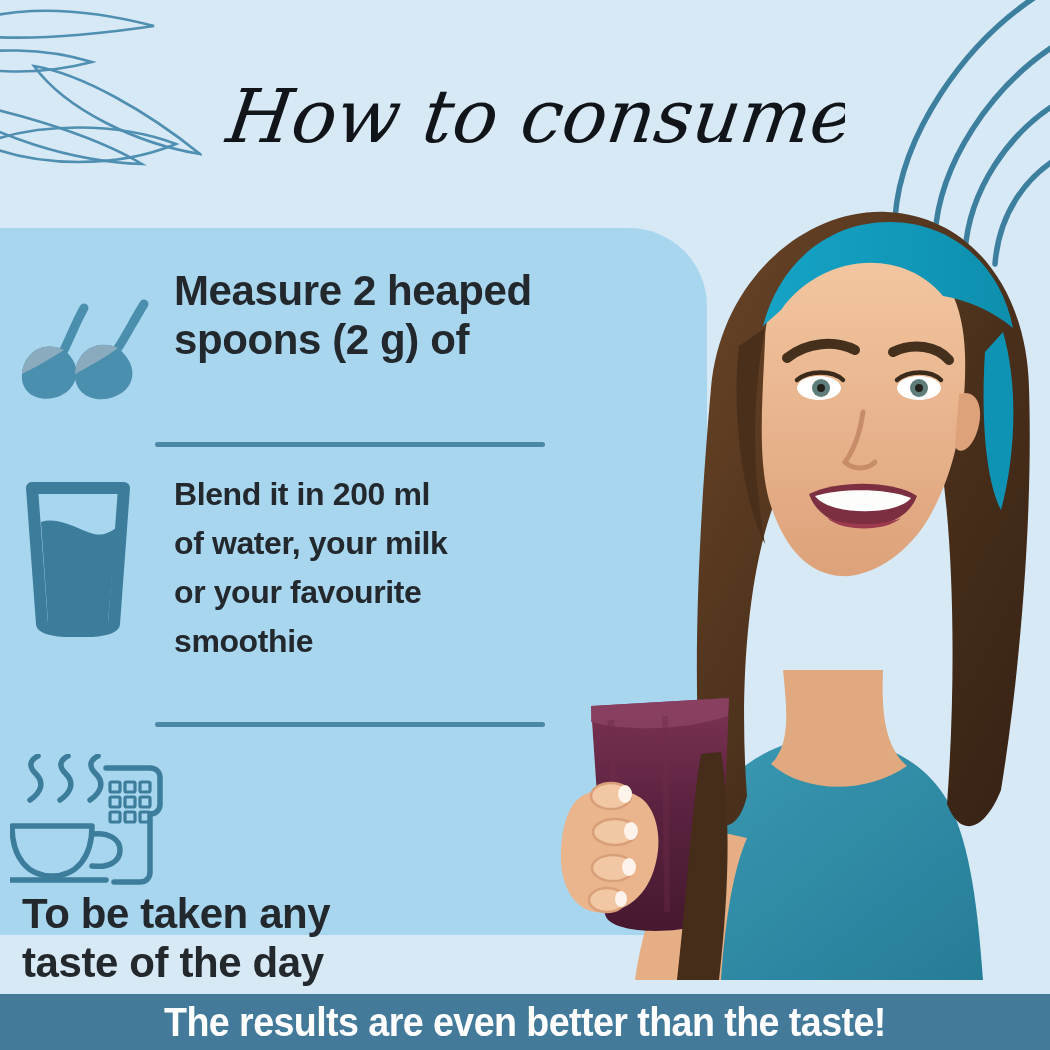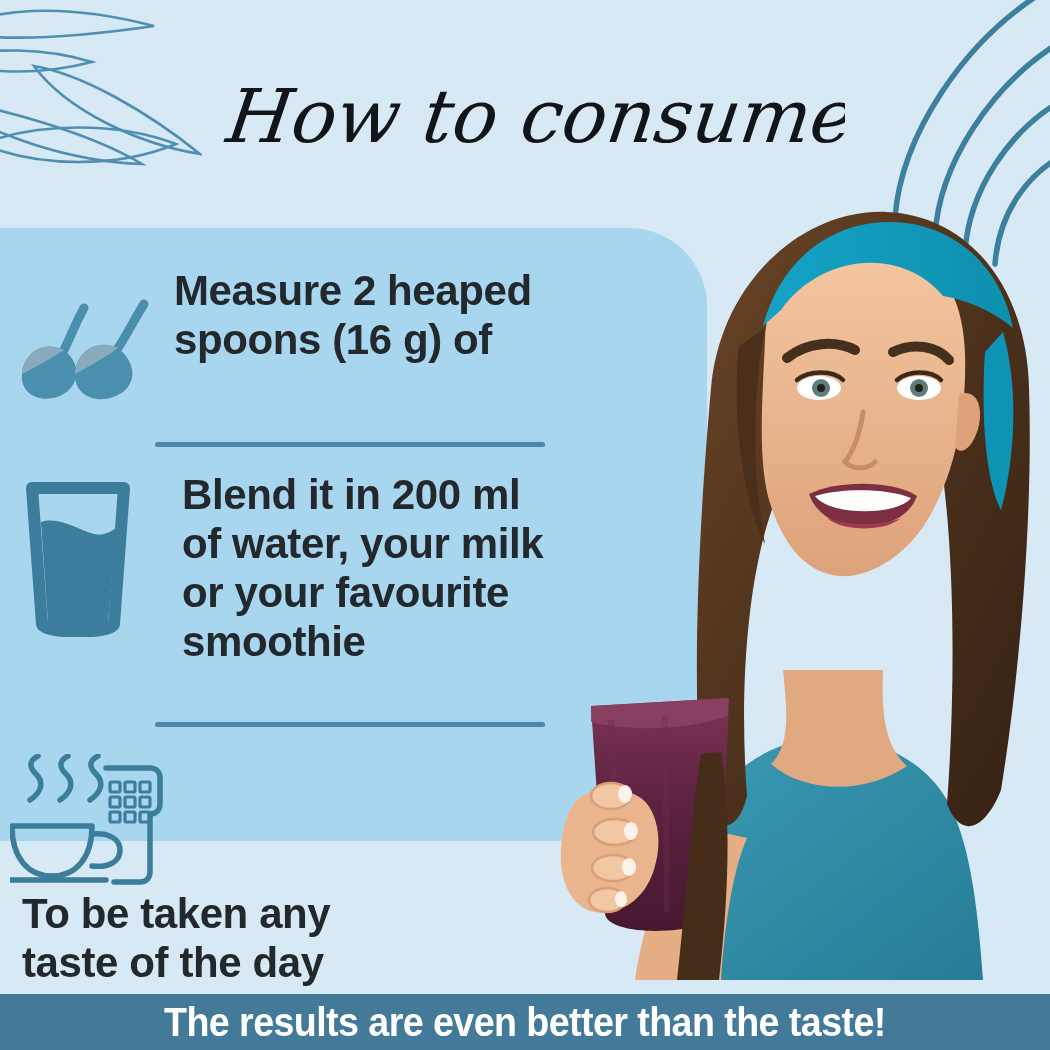--- a/index.html
+++ b/index.html
@@ -39,21 +39,21 @@
     width:535px; height:830px;
     z-index:3;
     overflow:hidden;
   }
   #photo-layer svg { display:block; }
 
   
   #steps-card {
     position:absolute;
     left:0; top:228px;
-    width:707px; height:613px;
+    width:707px; height:707px;
     background:#a9d6ef;
     border-top-right-radius:78px;
     border-bottom-right-radius:0;
     z-index:2;
   }
 
   .step {
     position:absolute;
     display:flex;
     align-items:flex-start;
@@ -66,21 +66,21 @@
     font-weight:bold;
     letter-spacing:-0.4px;
   }
 
   #step-1 { left:18px; top:38px; }
   #step-1 .step-icon { width:140px; padding-top:30px; }
   #step-1 .step-text { font-size:42px; line-height:49px; margin-left:16px; }
 
   #step-2 { left:18px; top:242px; }
   #step-2 .step-icon { width:140px; padding-top:12px; }
-  #step-2 .step-text { font-size:42px; line-height:49px; margin-left:24px; }
+  #step-2 .step-text { font-size:32px; line-height:49px; margin-left:16px; }
 
   #step-3 { left:10px; top:516px;flex-direction:column; }
   #step-3 .step-icon { width:150px; padding-top:10px; }
   #step-3 .step-text { font-size:42px; line-height:49px; margin-left:12px; }
 
   .divider {
     position:absolute;
     left:155px;
     width:390px;
     height:5px;
@@ -262,21 +262,21 @@
 
             <path d="M126,8 C116,24 108,40 100,52" stroke="#4a8fad" stroke-width="9" fill="none" stroke-linecap="round"></path>
             <path d="M100,52 C78,42 58,56 57,78 C56,99 78,109 98,100
                      C117,92 122,70 100,52 Z" fill="#4a8fad"></path>
             <path d="M100,52 C78,42 58,56 57,78 C70,71 88,61 100,52 Z" fill="#8aabbd"></path>
           </g>
         </svg>
       </div>
       <div class="step-text">
         <div>Measure 2 heaped</div>
-        <div>spoons (16 g) of</div>
+        <div>spoons (2 g) of</div>
       </div>
     </div>
 
     <div class="divider" id="divider-1"></div>
 
     <div class="step" id="step-2">
       <div class="step-icon">
         <svg viewBox="0 0 120 155" width="120" height="155">
           <path d="M14,6 L106,6 L96,142 C94,152 26,152 24,142 Z" fill="none" stroke="#3c7d9b" stroke-width="12" stroke-linejoin="round"></path>
           <path d="M23,40 C42,34 60,48 76,52 C86,54 92,50 98,46 L90,140

